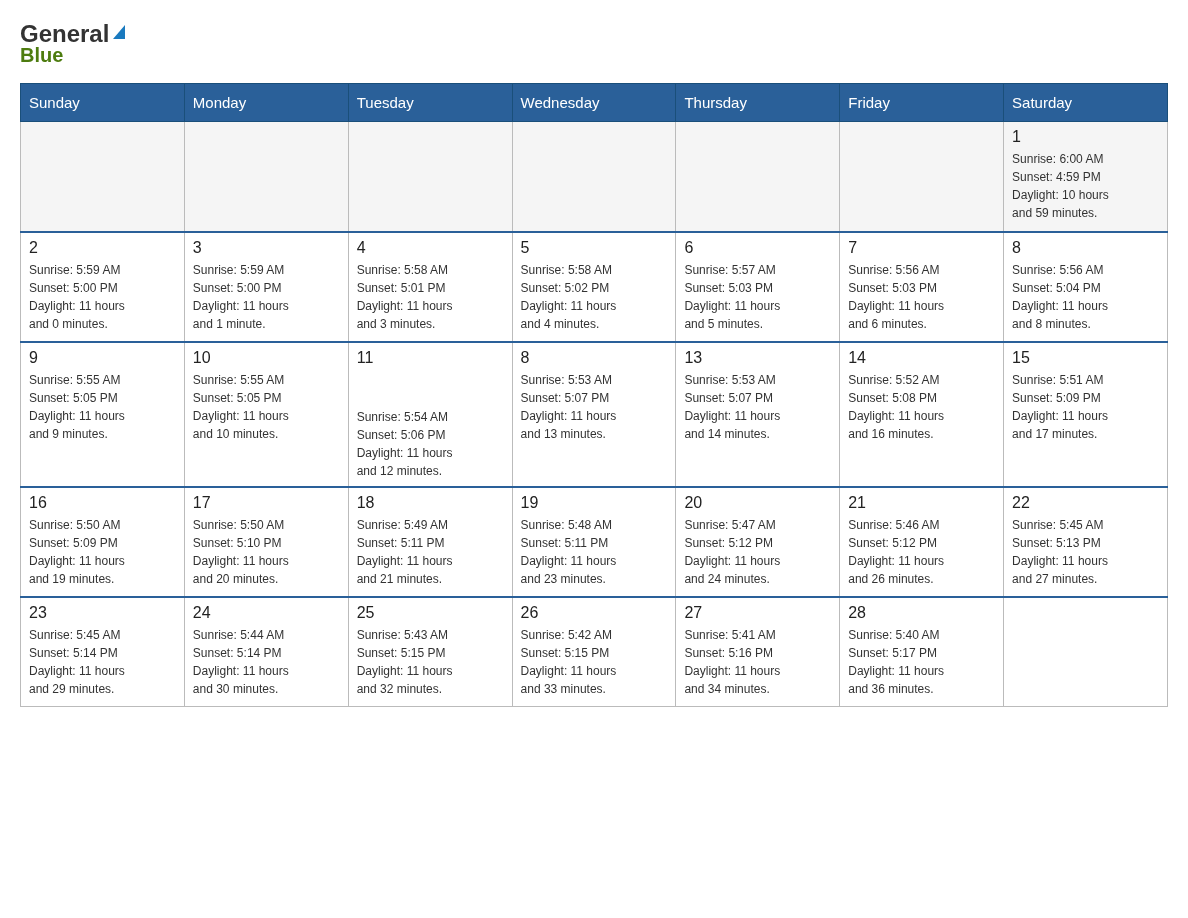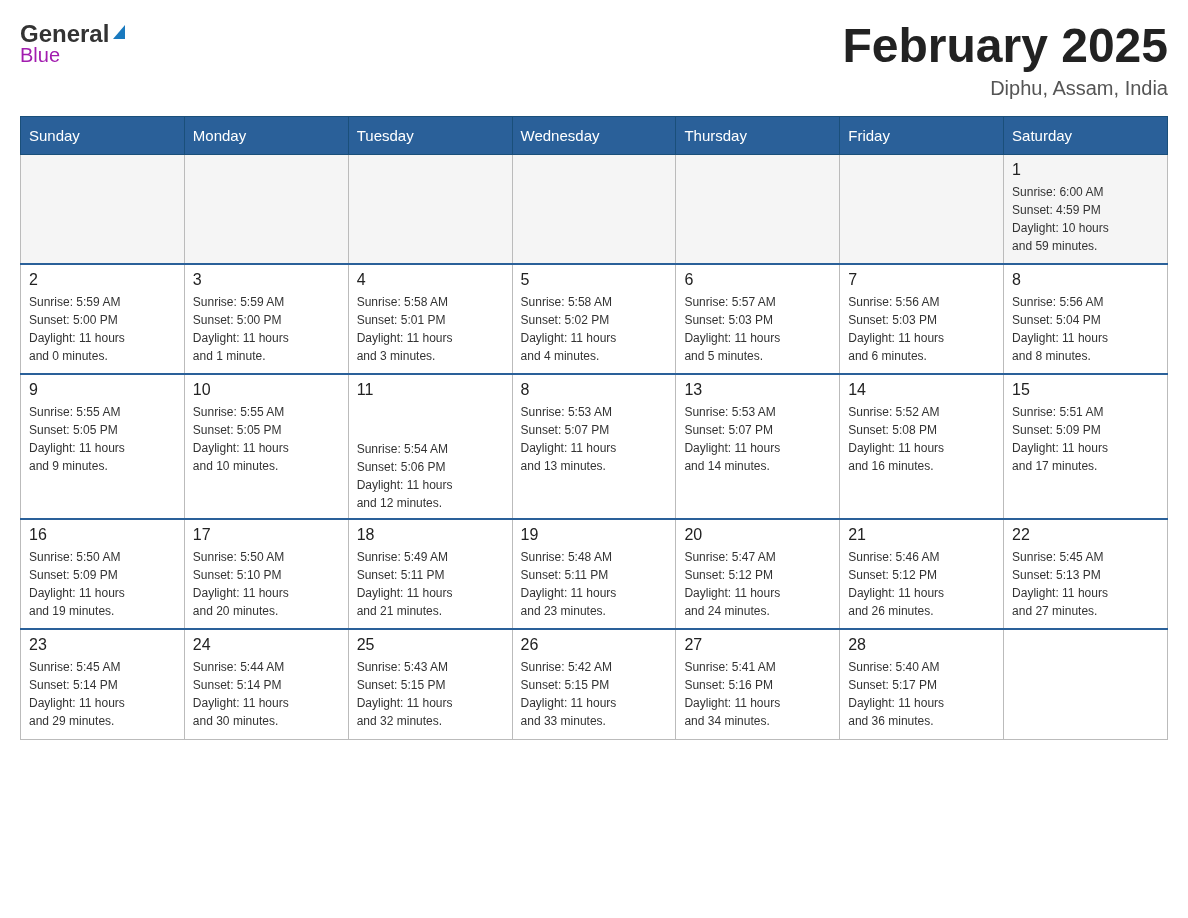--- a/index.html
+++ b/index.html
@@ -34,23 +34,23 @@
     .logo-triangle {
       width: 0;
       height: 0;
       border-left: 12px solid transparent;
       border-bottom: 14px solid #1a7abf;
       display: inline-block;
       margin-left: 2px;
       margin-bottom: 4px;
     }
     .logo-sub {
-      color: #a21caf;
+      color: #4d7c0f;
       font-size: 20px;
-      font-weight: normal;
+      font-weight: bold;
       margin-top: -4px;
     }
     .title-block {
       text-align: right;
     }
     .main-title {
       font-size: 48px;
       font-weight: bold;
       color: #222;
       line-height: 1.1;
@@ -111,24 +111,20 @@
 </head>
 <body>
 
 <div class="header">
   <div class="logo">
     <div class="logo-text">
       <span class="logo-general">General</span>
         <span class="logo-triangle"></span>
     </div>
     <div class="logo-sub">Blue</div>
-  </div>
-  <div class="title-block">
-    <div class="main-title">February 2025</div>
-    <div class="subtitle">Diphu, Assam, India</div>
   </div>
 </div>
 
 <table class="calendar">
   <thead>
     <tr>
     <th>Sunday</th>
         <th>Monday</th>
         <th>Tuesday</th>
         <th>Wednesday</th>

